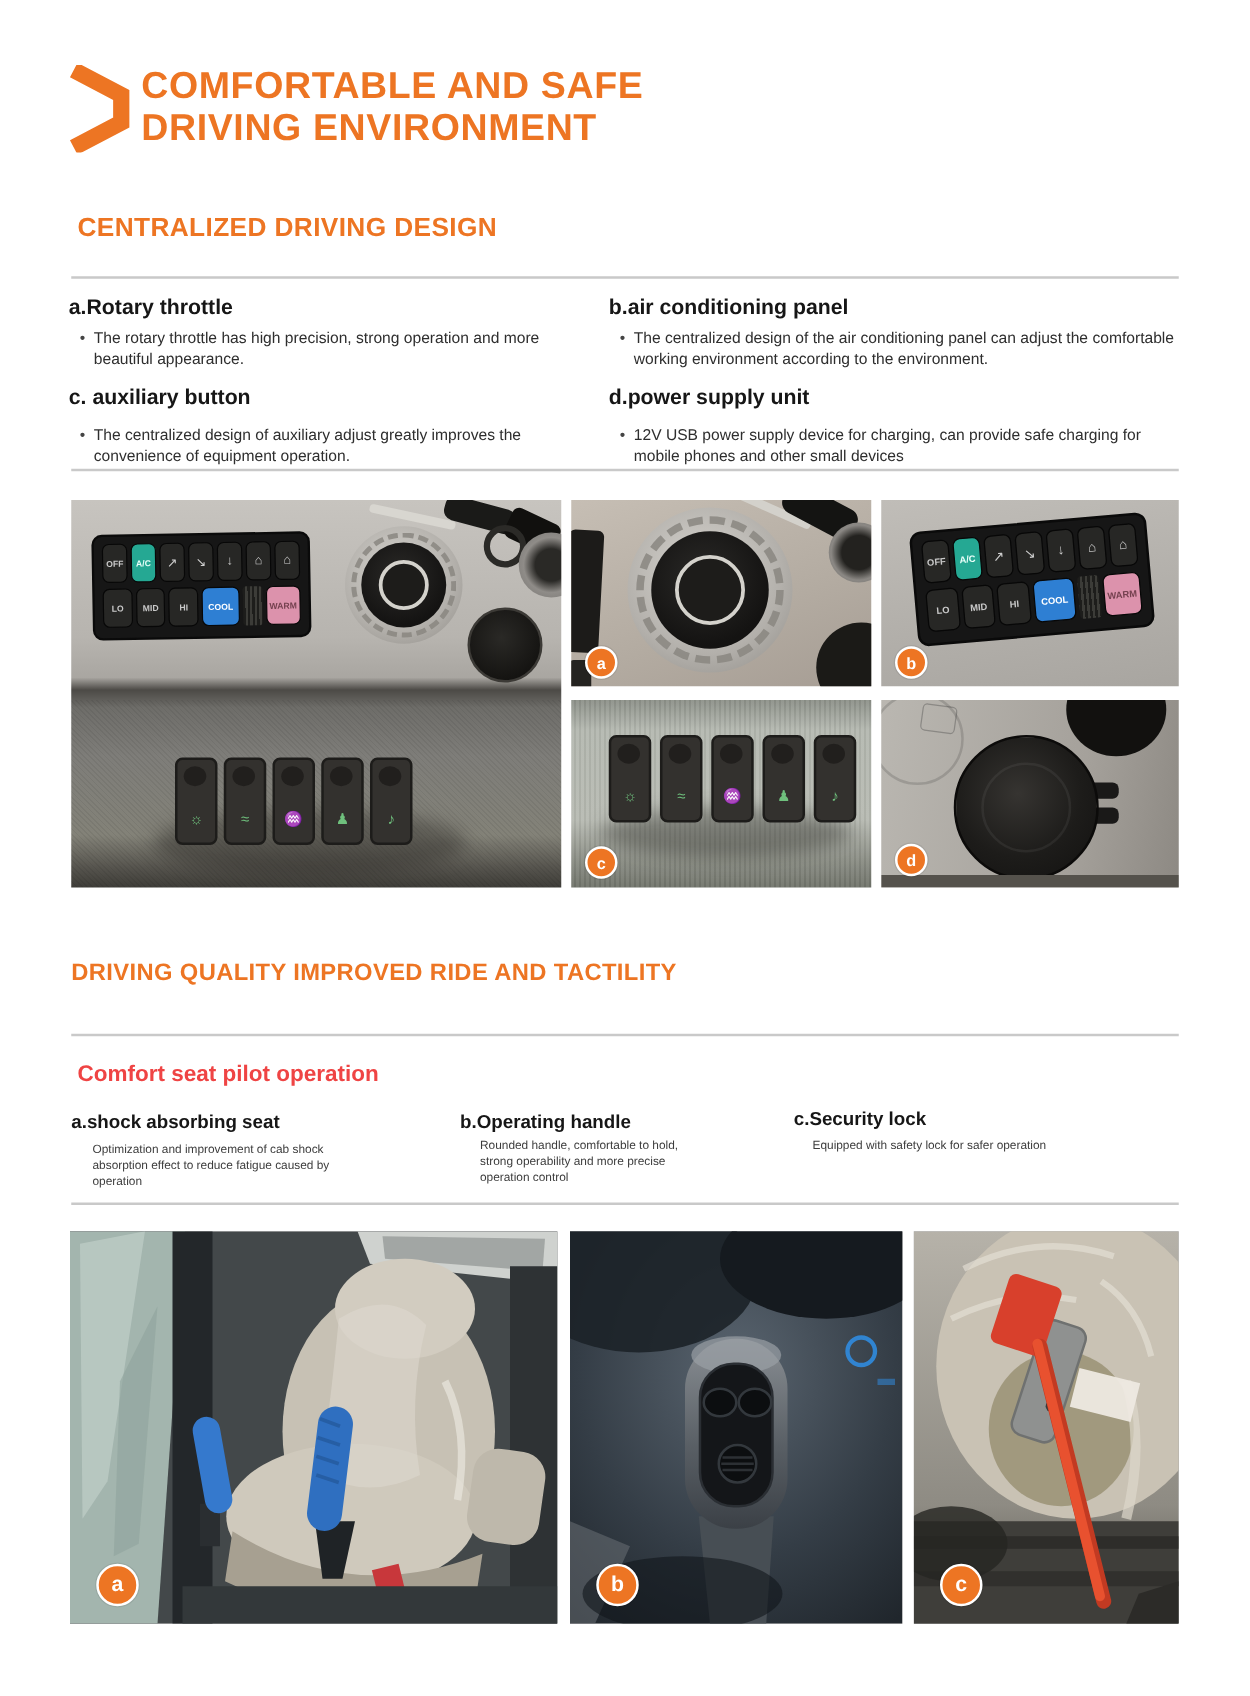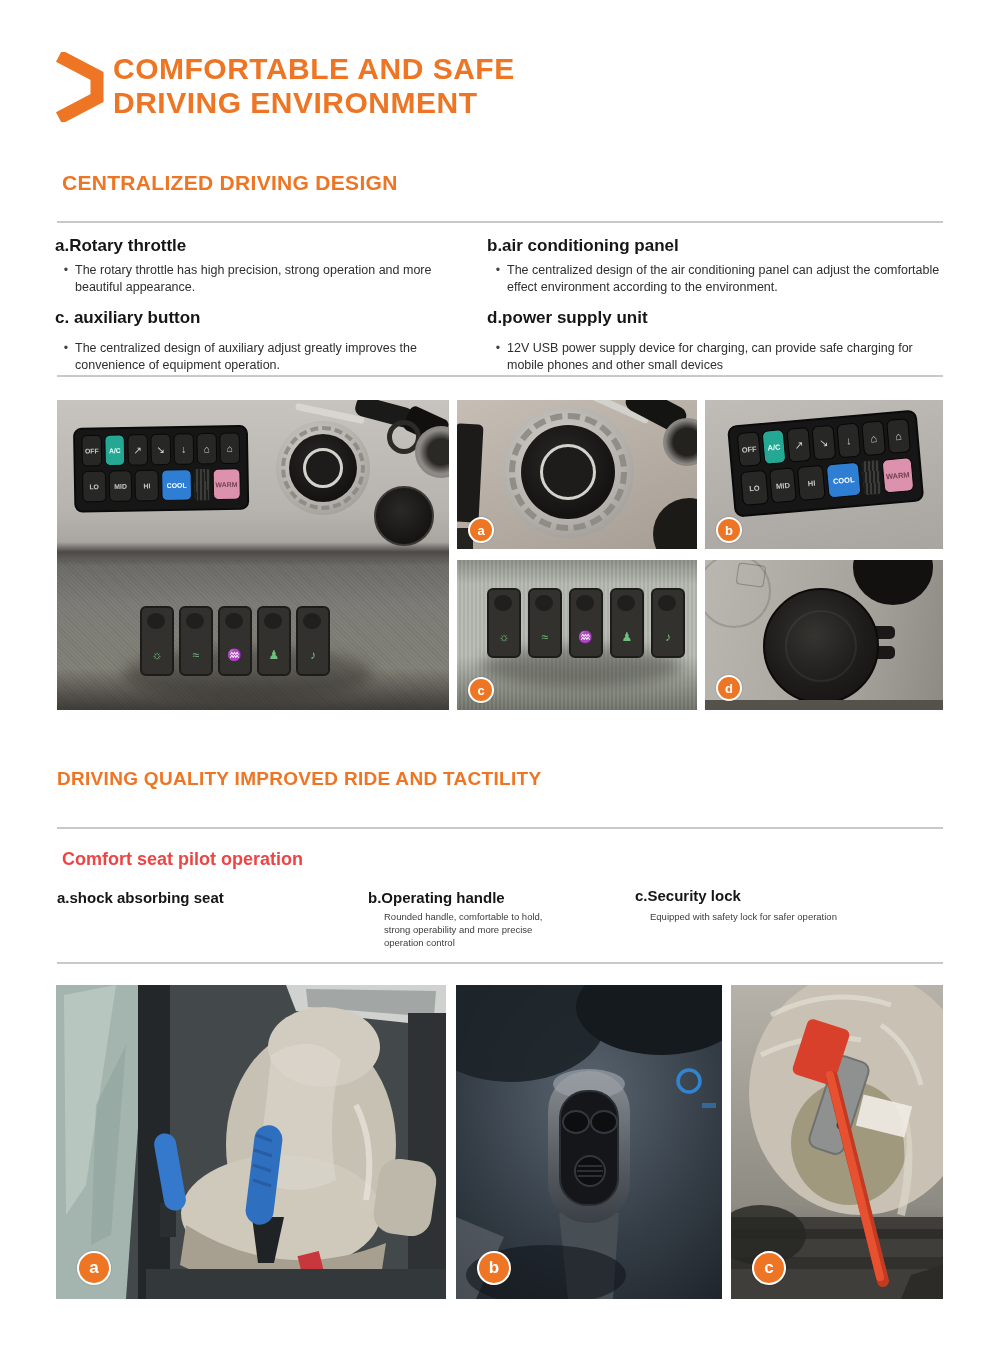--- a/index.html
+++ b/index.html
@@ -80,21 +80,21 @@
 
   <div class="abs feat-title" style="left:55px;top:236px;">a.Rotary throttle</div>
   <div class="abs feat-li" style="left:57px;top:262px;width:378px;">
     <span class="dot">•</span>
     <span>The rotary throttle has high precision, strong operation and more beautiful appearance.</span>
   </div>
 
   <div class="abs feat-title" style="left:487px;top:236px;">b.air conditioning panel</div>
   <div class="abs feat-li" style="left:489px;top:262px;width:452px;">
     <span class="dot">•</span>
-    <span>The centralized design of the air conditioning panel can adjust the comfortable effect environment according to the environment.</span>
+    <span>The centralized design of the air conditioning panel can adjust the comfortable working environment according to the environment.</span>
   </div>
 
   <div class="abs feat-title" style="left:55px;top:308px;">c. auxiliary button</div>
   <div class="abs feat-li" style="left:57px;top:340px;width:378px;">
     <span class="dot">•</span>
     <span>The centralized design of auxiliary adjust greatly improves the convenience of equipment operation.</span>
   </div>
 
   <div class="abs feat-title" style="left:487px;top:308px;">d.power supply unit</div>
   <div class="abs feat-li" style="left:489px;top:340px;width:458px;">
@@ -313,20 +313,21 @@
       </div>
   </div>
 
   <div class="abs sec-head sec-head2">
     <div>DRIVING QUALITY IMPROVED RIDE AND TACTILITY</div>
   </div>
   <div class="abs divider" style="top:827px;"></div>
   <div class="abs sub-head">Comfort seat pilot operation</div>
 
   <div class="abs cfeat-title" style="left:57px;top:889px;">a.shock absorbing seat</div>
+  <div class="abs cfeat-desc" style="left:74px;top:913px;width:215px;">Optimization and improvement of cab shock absorption effect to reduce fatigue caused by operation</div>
 
   <div class="abs cfeat-title" style="left:368px;top:889px;">b.Operating handle</div>
   <div class="abs cfeat-desc" style="left:384px;top:910px;width:185px;">Rounded handle, comfortable to hold, strong operability and more precise operation control</div>
 
   <div class="abs cfeat-title" style="left:635px;top:887px;">c.Security lock</div>
   <div class="abs cfeat-desc" style="left:650px;top:910px;width:200px;">Equipped with safety lock for safer operation</div>
 
   <div class="abs divider" style="top:962px;"></div>
 
   <div class="abs photo" style="left:56px;top:985px;width:390px;height:314px;">

